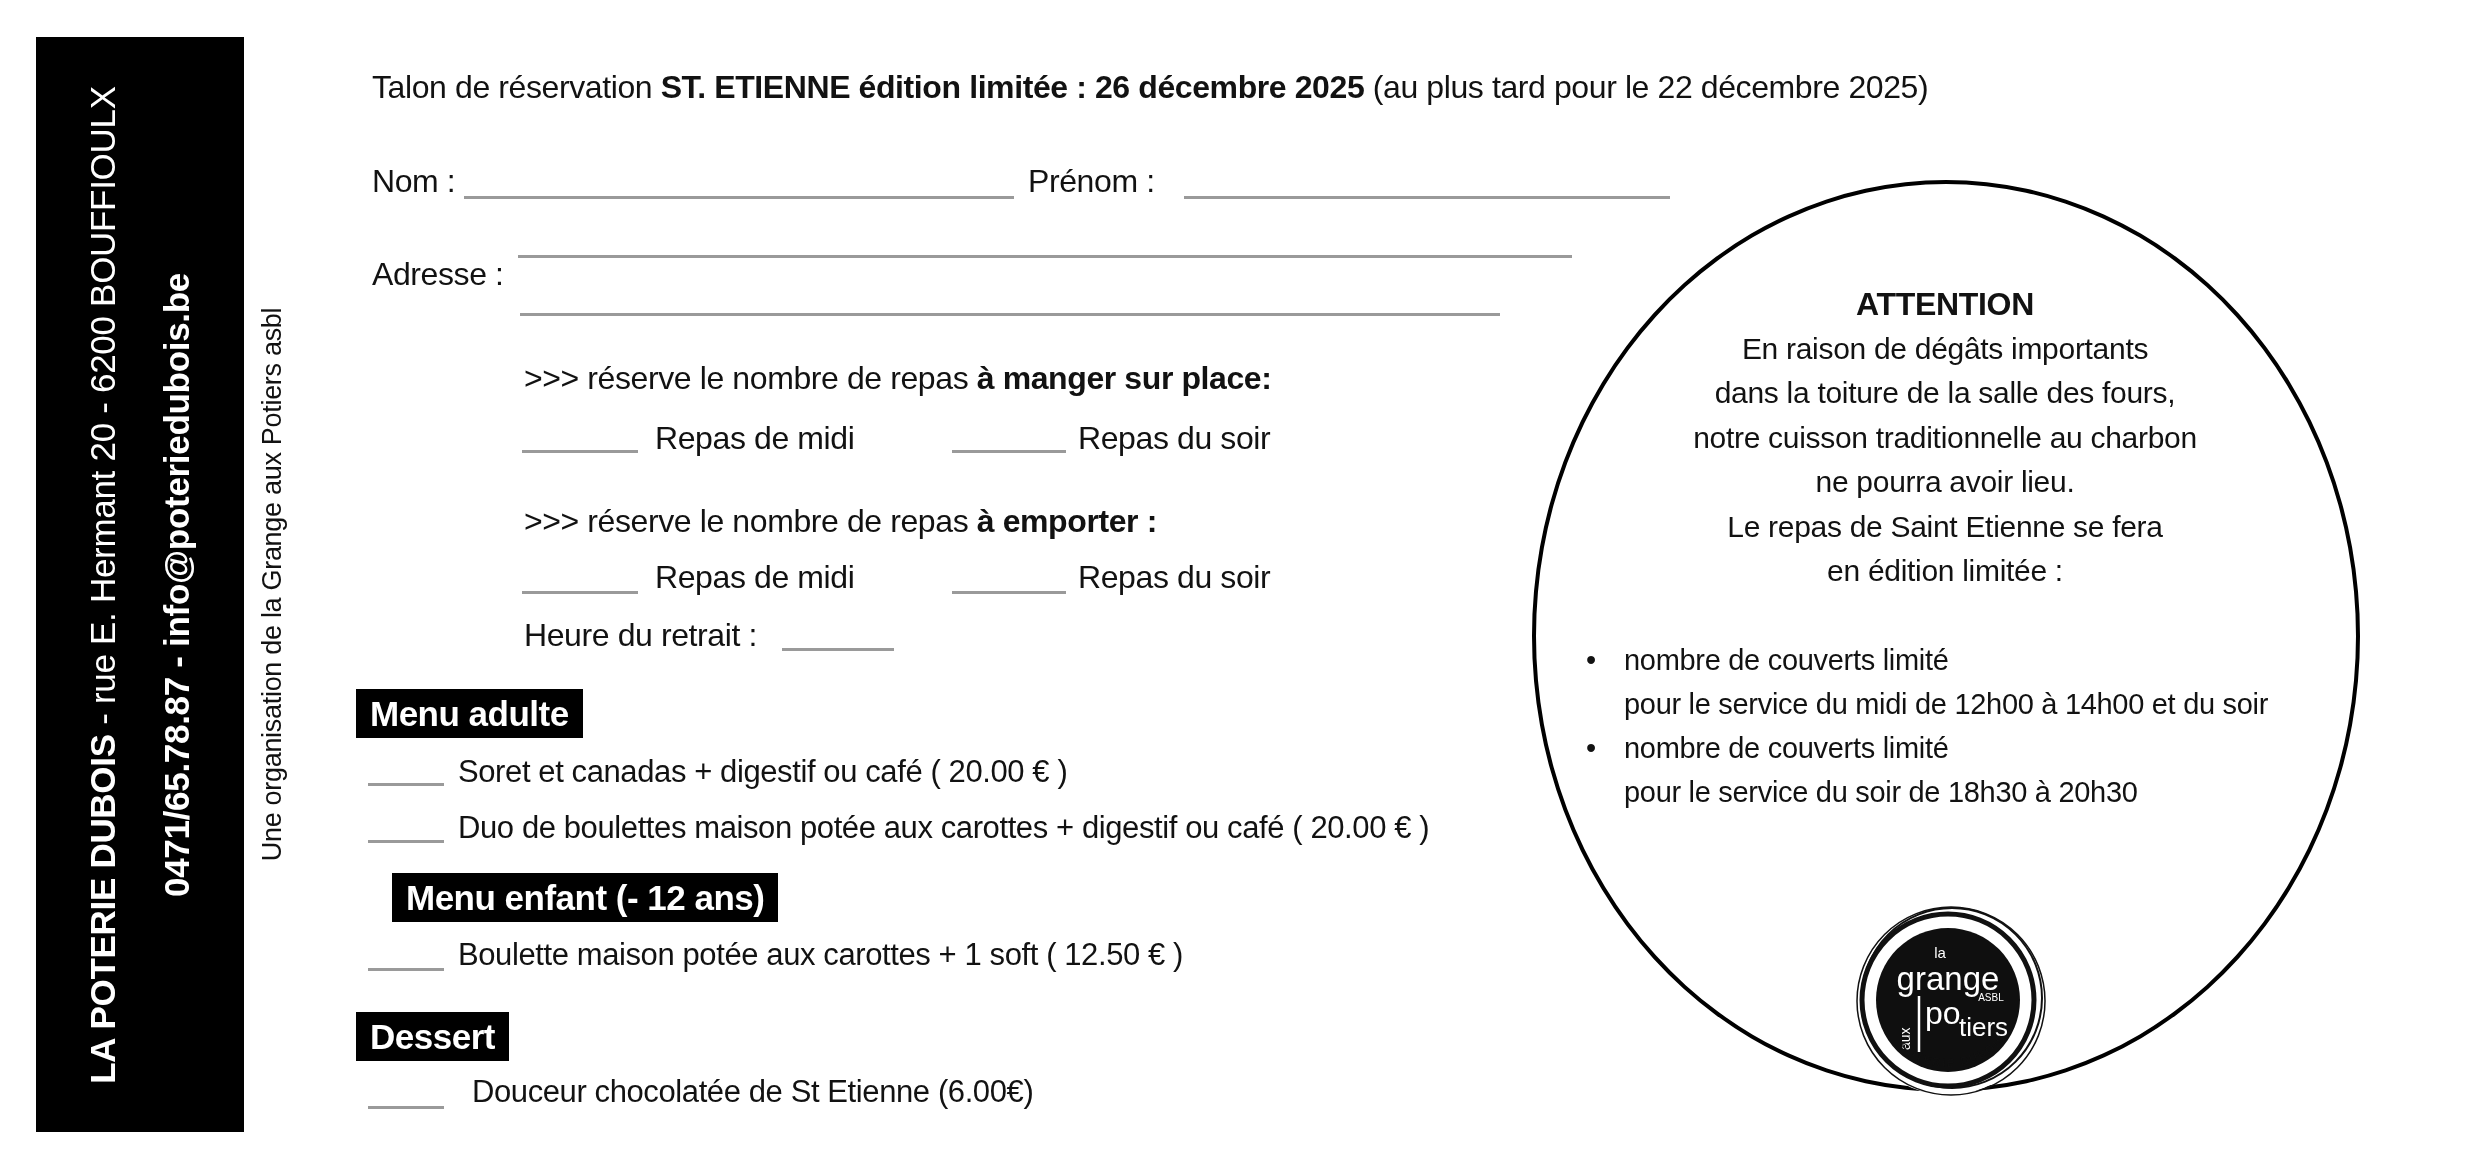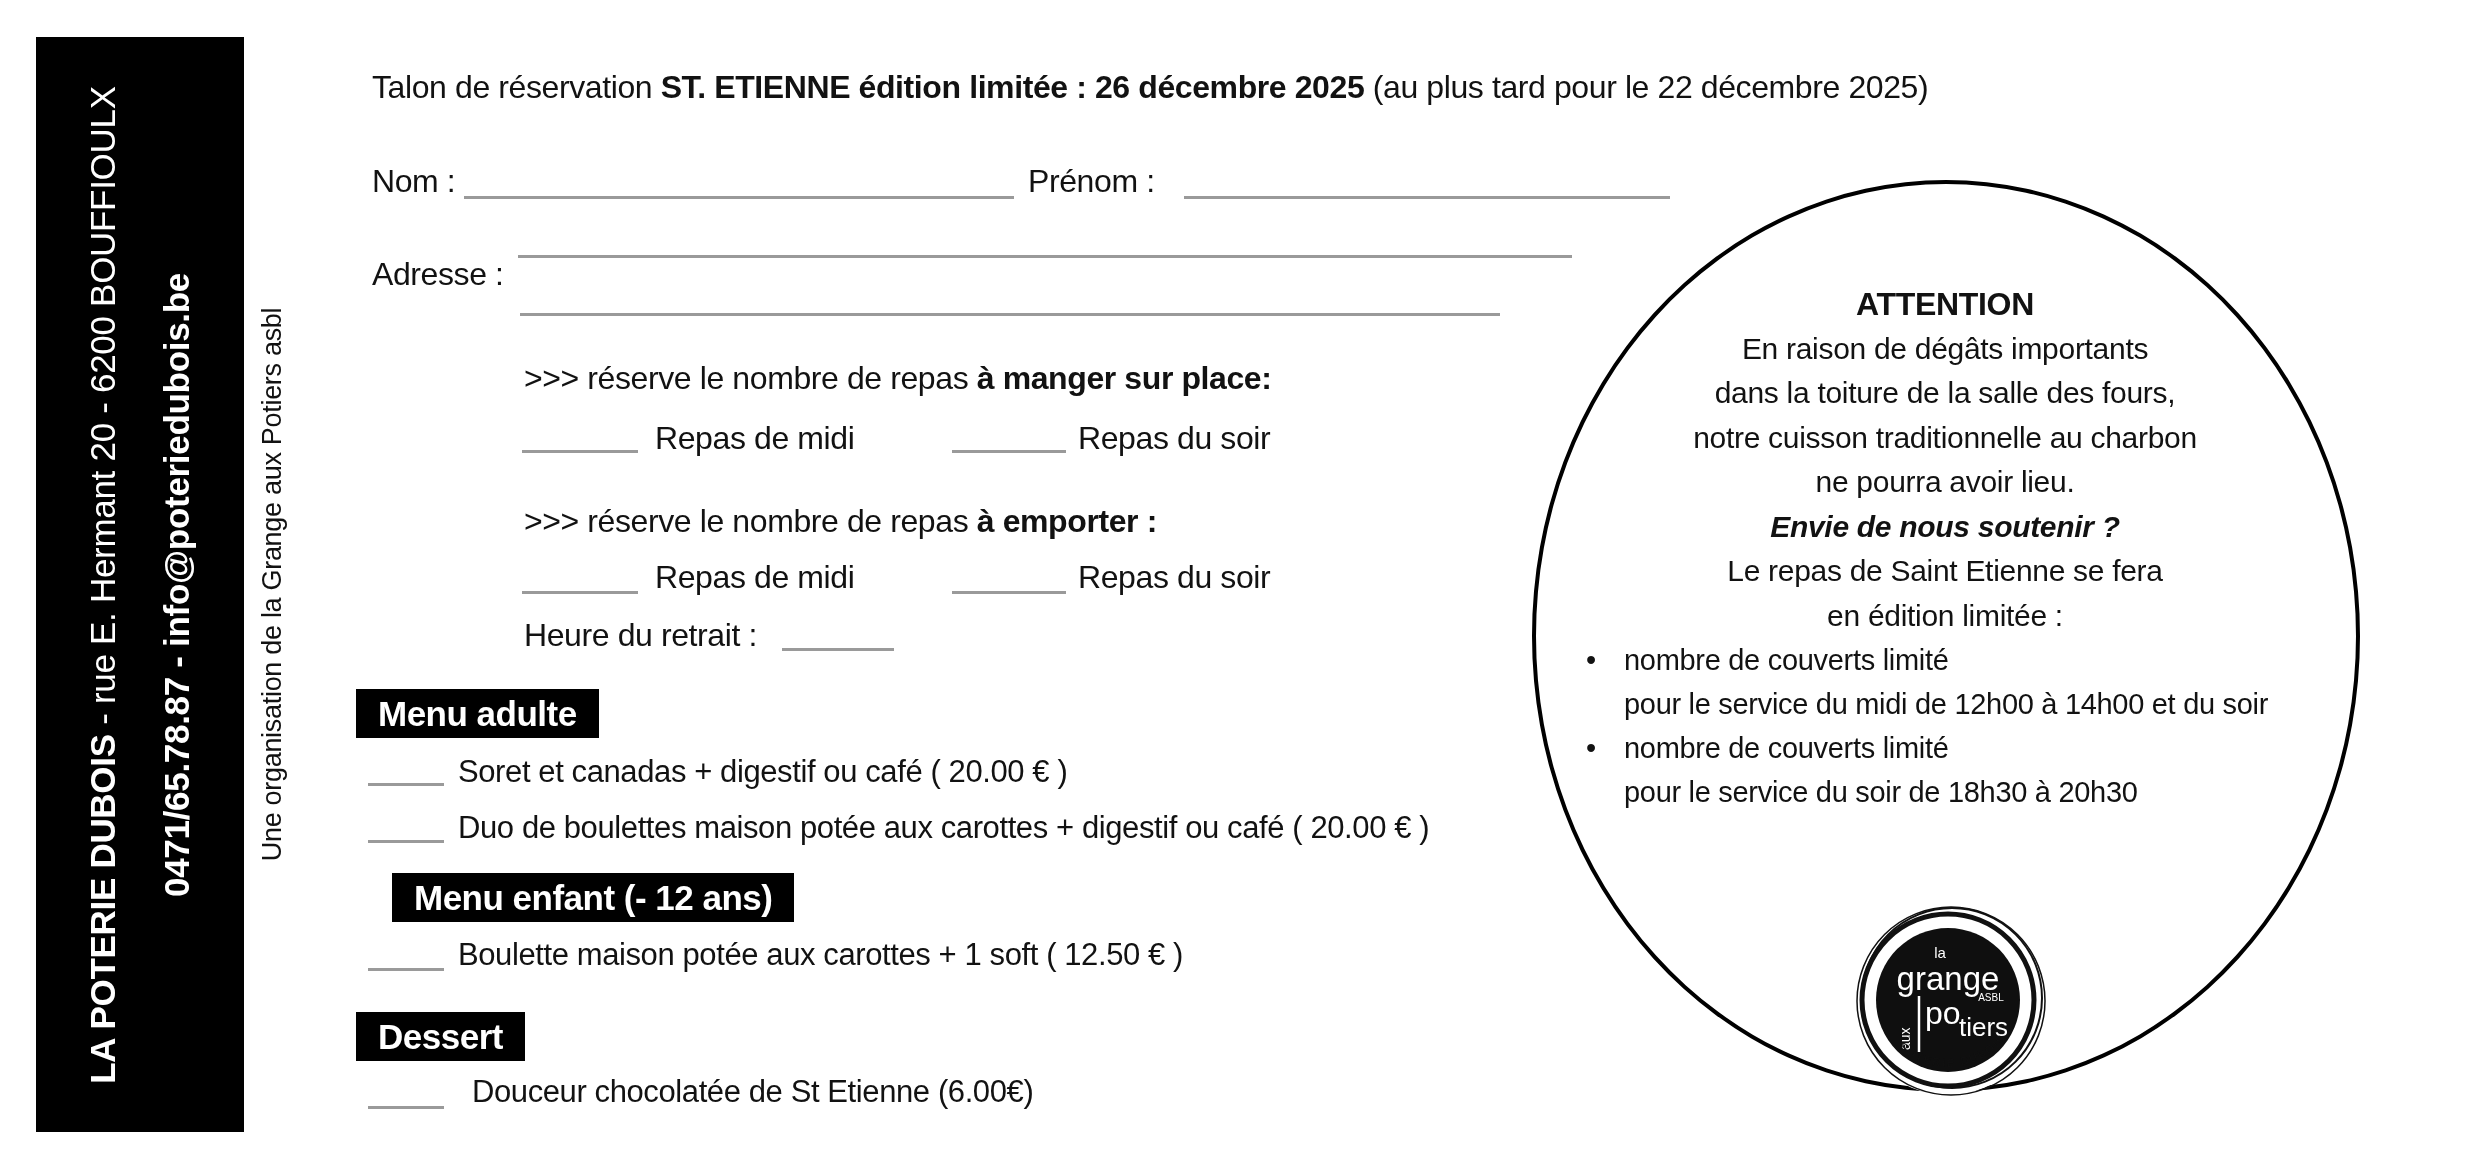--- a/index.html
+++ b/index.html
@@ -8,21 +8,21 @@
     background:#ffffff;color:#121212;
     font-family:"Liberation Sans", sans-serif;
   }
   .abs{position:absolute;}
   .t{font-size:32px;line-height:40px;letter-spacing:-0.4px;white-space:nowrap;}
   .b{font-weight:bold;}
   .bi{font-weight:bold;font-style:italic;}
   .line{border-top:3px solid #9a9a9a;height:0;}
   .menu-box{
     background:#000;color:#fff;font-weight:bold;font-size:35px;letter-spacing:-0.5px;
-    height:49px;display:inline-flex;align-items:center;padding:0 22px;white-space:nowrap;
+    height:49px;display:inline-flex;align-items:center;padding:0 14px;white-space:nowrap;
   }
   .ellipse{border:4px solid #000;border-radius:50%;z-index:1;}
   .notice-center{
     width:750px;text-align:center;font-size:30px;line-height:44.5px;
     letter-spacing:-0.3px;z-index:2;
   }
   .bullets{width:770px;font-size:29px;line-height:44px;letter-spacing:-0.3px;z-index:2;}
   .bullet-item{display:flex;align-items:flex-start;}
   .bullet-dot{width:38px;flex:0 0 38px;}
   .sidebar{
@@ -101,21 +101,20 @@
 <div class="abs t" style="left:472px;top:1072px;font-size:31px;">Douceur chocolatée de St Etienne (6.00€)</div>
 
 <div class="abs ellipse" style="left:1532px;top:180px;width:820px;height:904px;"></div>
 
 <div class="abs notice-center" style="left:1570px;top:282px;">
   <div class="b" style="font-size:32px;">ATTENTION</div>
   <div>En raison de dégâts importants</div>
   <div>dans la toiture de la salle des fours,</div>
   <div>notre cuisson traditionnelle au charbon</div>
   <div>ne pourra avoir lieu.</div>
-  <div class="bi">Envie de nous soutenir ?</div>
   <div>Le repas de Saint Etienne se fera</div>
   <div>en édition limitée :</div>
 </div>
 
 <div class="abs bullets" style="left:1586px;top:638px;">
   <div class="bullet-item">
     <span class="bullet-dot">•</span>
     <span>
       <div>nombre de couverts limité</div>
       <div>pour le service du midi de 12h00 à 14h00 et du soir</div>

